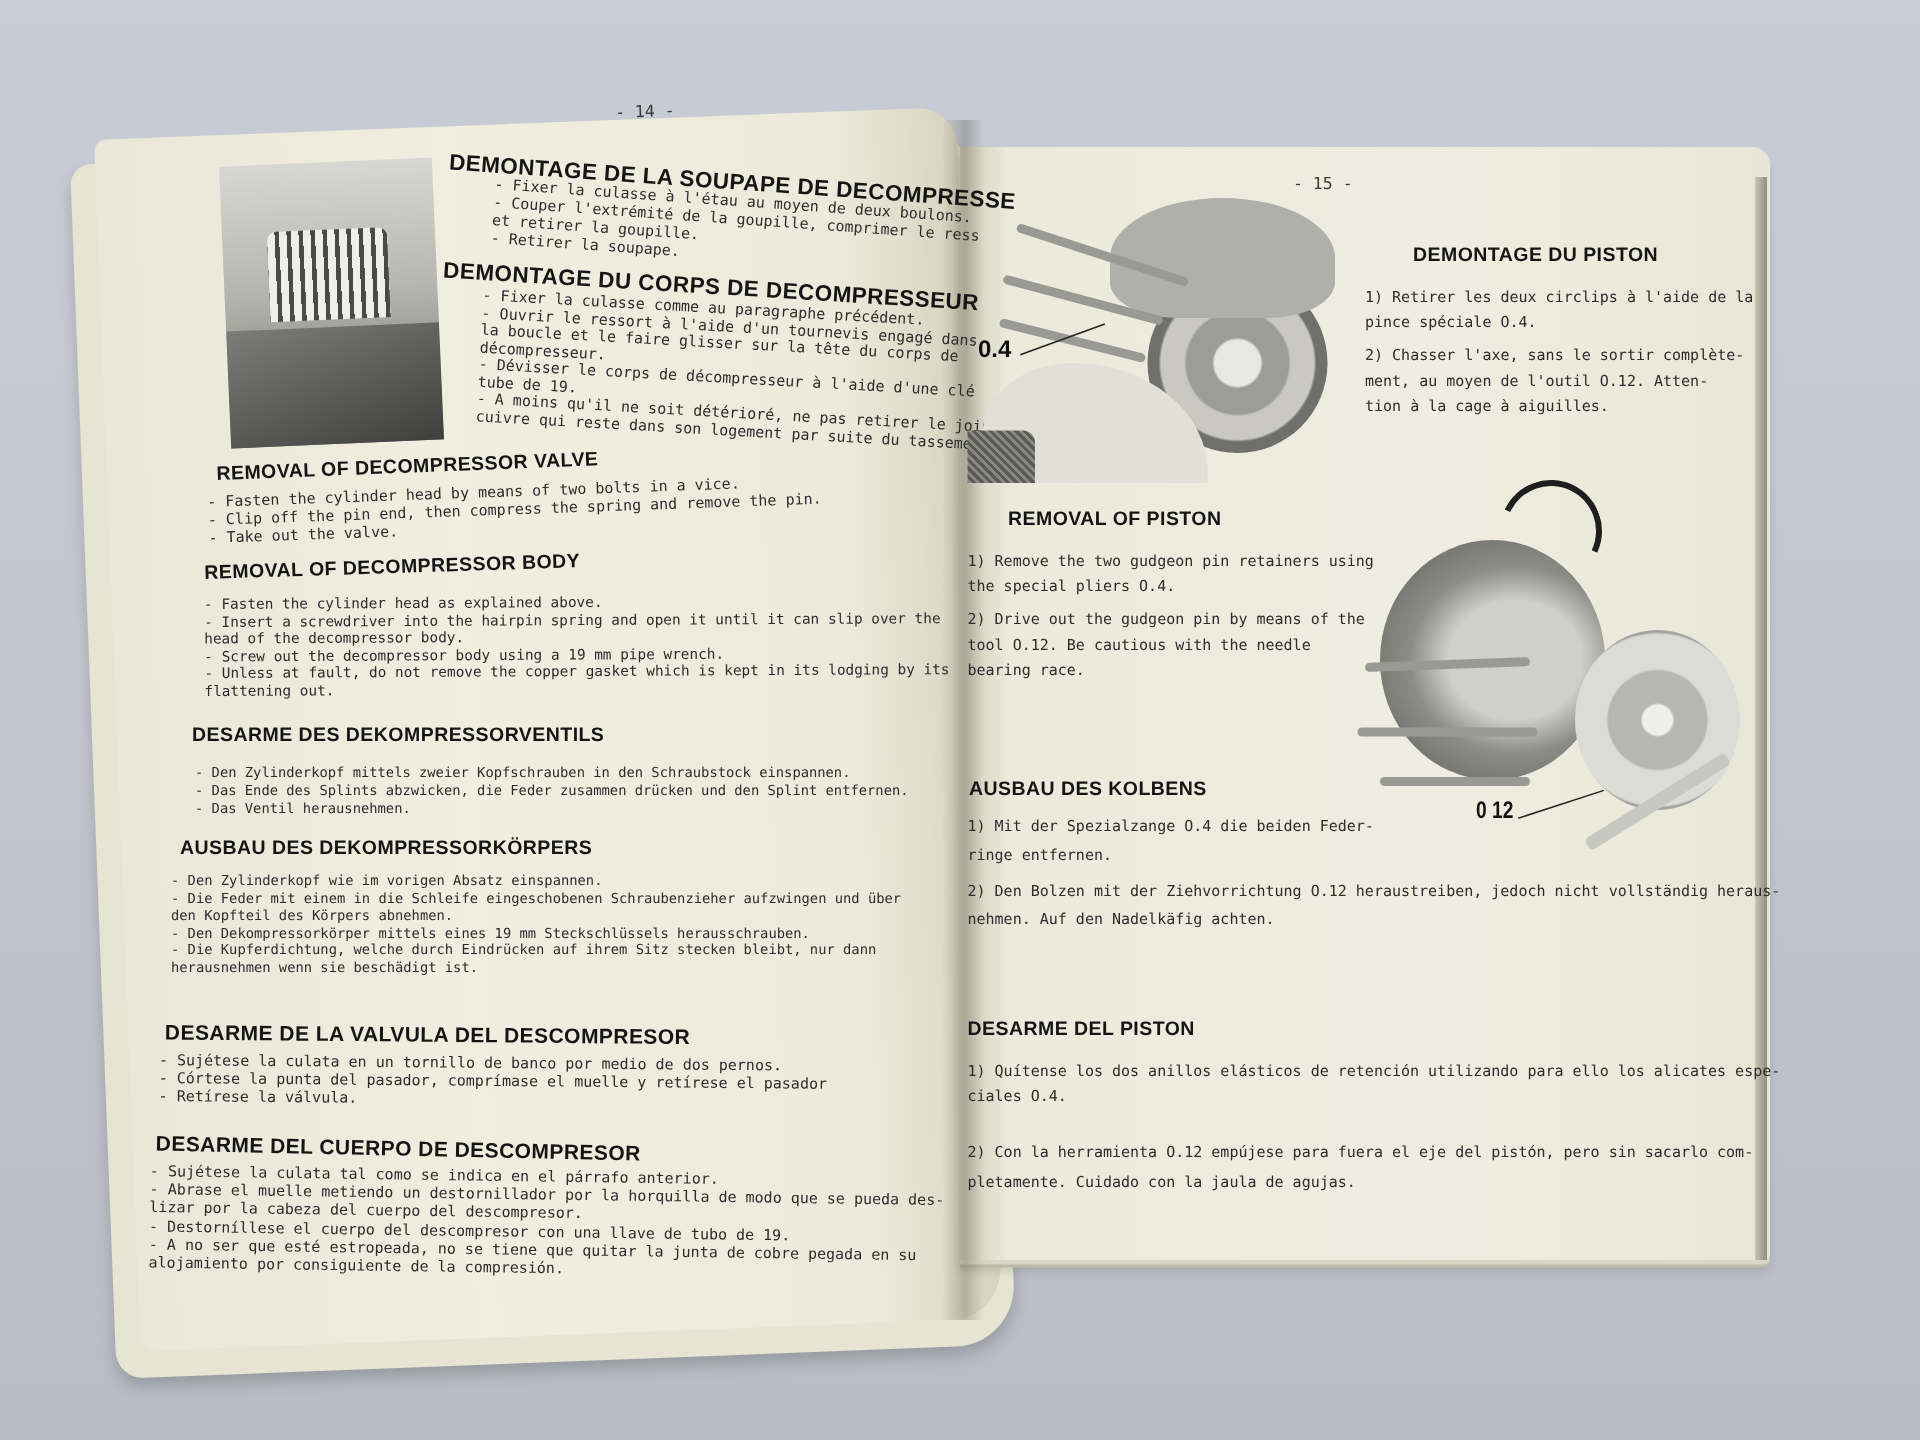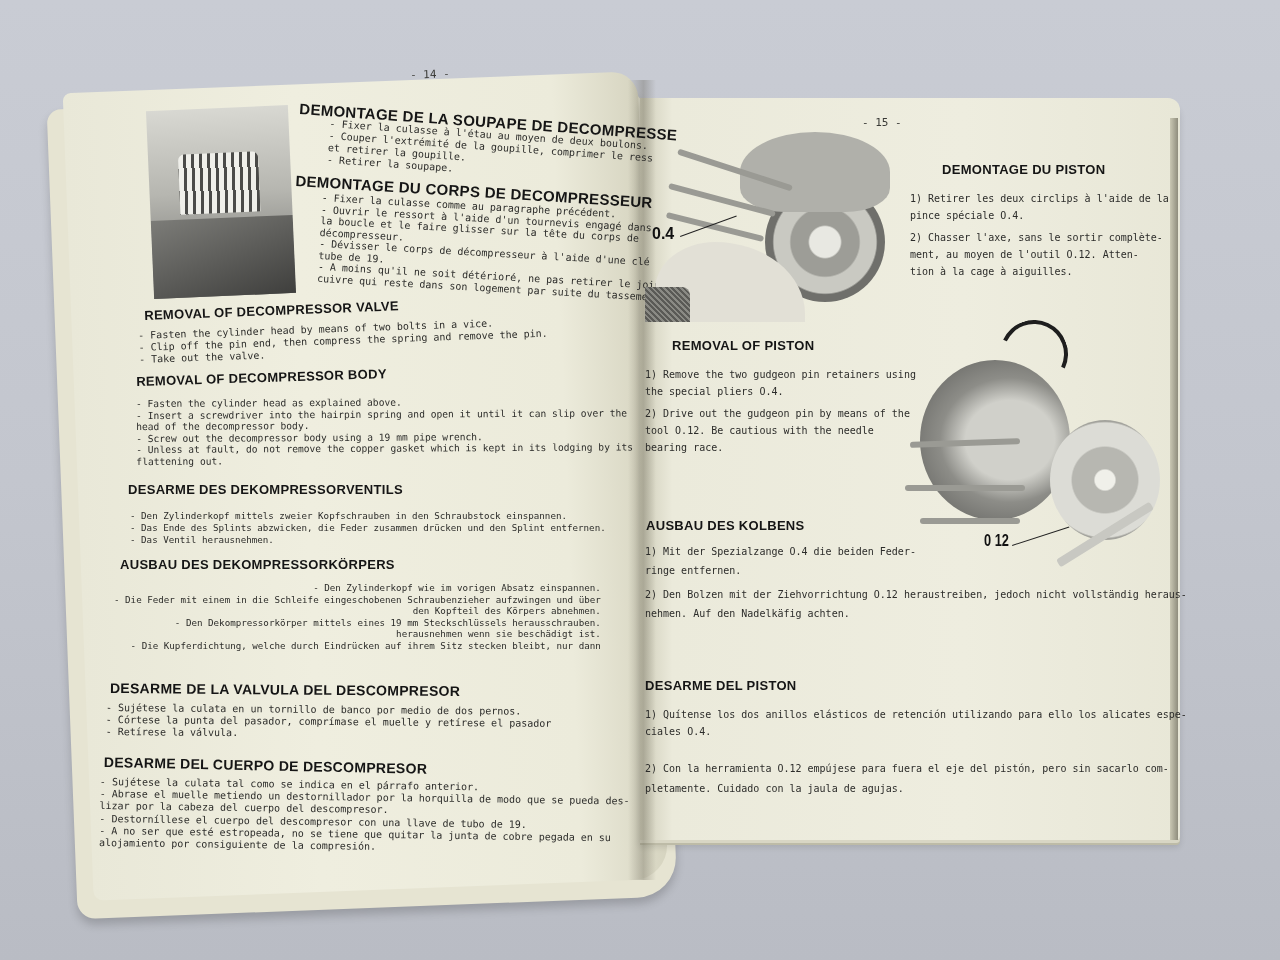--- a/index.html
+++ b/index.html
@@ -128,27 +128,27 @@
   </div>
 
   <div class="sec-title lp" style="left:128px;top:482px;font-size:13px;">DESARME DES DEKOMPRESSORVENTILS</div>
   <div class="lines lp" style="left:130px;top:510px;font-size:9.2px;line-height:12px;">
     <div>- Den Zylinderkopf mittels zweier Kopfschrauben in den Schraubstock einspannen.</div>
     <div>- Das Ende des Splints abzwicken, die Feder zusammen drücken und den Splint entfernen.</div>
     <div>- Das Ventil herausnehmen.</div>
   </div>
 
   <div class="sec-title lp" style="left:120px;top:557px;font-size:13px;">AUSBAU DES DEKOMPRESSORKÖRPERS</div>
-  <div class="lines lp" style="left:114px;top:582px;font-size:9.2px;line-height:11.6px;text-align:right;">
+  <div class="lines lp" style="left:114px;top:582px;font-size:9.2px;line-height:11.6px;">
     <div>- Den Zylinderkopf wie im vorigen Absatz einspannen.</div>
     <div>- Die Feder mit einem in die Schleife eingeschobenen Schraubenzieher aufzwingen und über</div>
     <div>  den Kopfteil des Körpers abnehmen.</div>
     <div>- Den Dekompressorkörper mittels eines 19 mm Steckschlüssels herausschrauben.</div>
+    <div>- Die Kupferdichtung, welche durch Eindrücken auf ihrem Sitz stecken bleibt, nur dann</div>
     <div>  herausnehmen wenn sie beschädigt ist.</div>
-    <div>- Die Kupferdichtung, welche durch Eindrücken auf ihrem Sitz stecken bleibt, nur dann</div>
   </div>
 
   <div class="sec-title lp" style="left:110px;top:680px;font-size:14px;transform:rotate(0.5deg);">DESARME DE LA VALVULA DEL DESCOMPRESOR</div>
   <div class="lines lp" style="left:106px;top:702px;font-size:10px;line-height:12px;transform:rotate(0.5deg);">
     <div>- Sujétese la culata en un tornillo de banco por medio de dos pernos.</div>
     <div>- Córtese la punta del pasador, comprímase el muelle y retírese el pasador</div>
     <div>- Retírese la válvula.</div>
   </div>
 
   <div class="sec-title lp" style="left:104px;top:754px;font-size:14px;transform:rotate(1.2deg);">DESARME DEL CUERPO DE DESCOMPRESOR</div>

